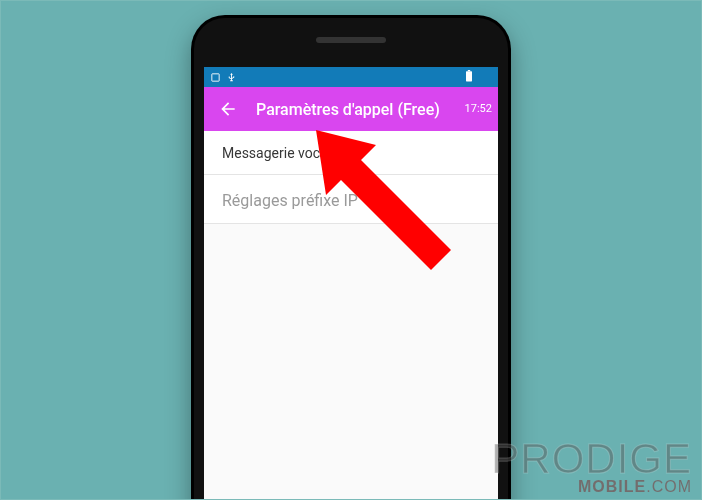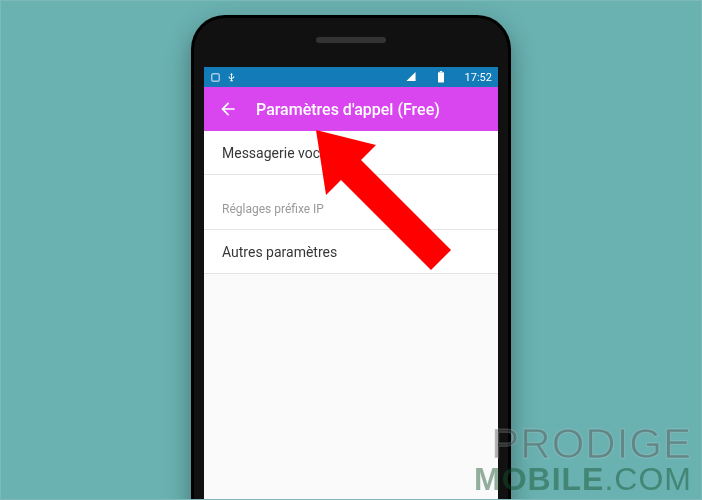--- a/index.html
+++ b/index.html
@@ -57,21 +57,21 @@
     background:#127bb8;
     display:flex;
     align-items:center;
     color:#fff;
     font-size:11px;
     padding:0 6px;
     box-sizing:border-box;
   }
   .statusbar .left-icons { display:flex; gap:5px; }
   .statusbar .spacer { flex:1; }
-  .statusbar .right-icons { display:flex; align-items:flex-start; gap:20px; }
+  .statusbar .right-icons { display:flex; align-items:flex-start; gap:20px;flex-direction:column; }
   .sb-icon { display:inline-flex; }
   
   .appbar {
     height:44px;
     background:#d946ef;
     display:flex;
     align-items:center;
     gap:18px;
     padding:0 14px;
     color:#fff;
@@ -84,23 +84,23 @@
   .row {
     padding:14px 18px 13px 18px;
     border-bottom:1px solid #e4e4e4;
     cursor:pointer;
   }
   .row .title {
     font-size:14px;
     color:#373737;
   }
   .row .sub {
-    font-size:12px;
+    font-size:16px;
     color:#9a9a9a;
-    margin-top:13px;
+    margin-top:2px;
   }
   
   .arrow {
     position:absolute;
     left:316px;
     top:130px;
     pointer-events:none;
   }
   
   .watermark {
@@ -114,24 +114,24 @@
   }
   .watermark .l1 {
     font-size:42px;
     font-weight:400;
     letter-spacing:1px;
     color:#555;
     opacity:0.45;
     -webkit-text-stroke:1px rgba(255,255,255,0.4);
   }
   .watermark .l2 {
-    font-size:32px;
+    font-size:16px;
     font-weight:900;
     letter-spacing:1px;
-    color:#14532d;
+    color:#7f1d1d;
     opacity:0.45;
   }
   .watermark .l2 .dom { font-weight:500; }
   
   .stage::after{
     content:"";
     position:absolute;
     inset:0;
     border:1px solid #7bbab8;
     pointer-events:none;
@@ -185,23 +185,20 @@
         <span>Paramètres d'appel (Free)</span>
       </div>
 
       <div class="list">
         <div class="row">
           <div class="title">Messagerie vocale</div>
         </div>
         <div class="row">
           <div class="sub">Réglages préfixe IP</div>
         </div>
-        <div class="row">
-          <div class="title">Autres paramètres</div>
-        </div>
       </div>
 
     </div>
   </div>
 
   <div class="arrow">
     <svg width="160" height="150" viewBox="0 0 160 150">
       <g fill="#f00">
         <polygon points="0,0 60,15 45,30 135,120 115,140 25,50 10,65"></polygon>
       </g>

